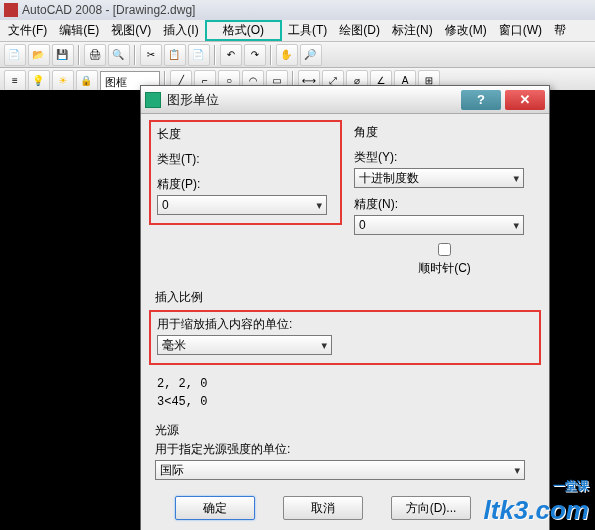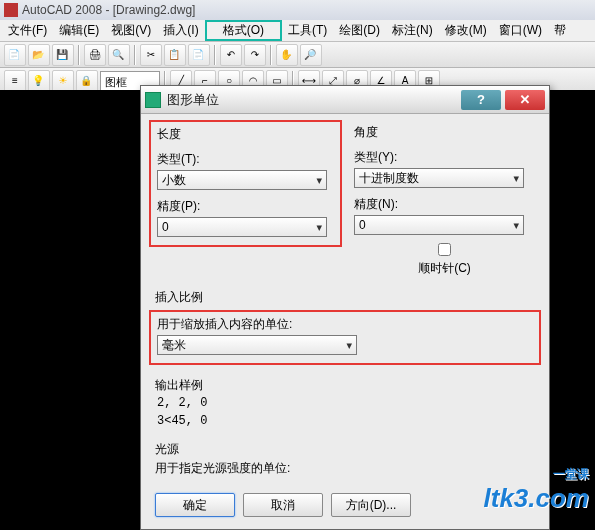--- a/index.html
+++ b/index.html
@@ -33,28 +33,28 @@
 .grp-title { margin-bottom: 2px; }
 .lbl { margin-top: 8px; }
 .combo { width: 170px; height: 20px; border: 1px solid #7a7a7a; background: linear-gradient(#fff,#e8e8e8); display: flex; align-items: center; padding: 0 4px; font-size: 12px; position: relative; margin-top: 2px; }
 .combo::after { content: "▾"; position: absolute; right: 4px; font-size: 11px; color: #333; }
 .hlbox { border: 2px solid #e53935; padding: 4px 6px 8px; margin: -4px -6px 6px; }
 
 .chk { display: flex; align-items: center; gap: 4px; margin-top: 8px; flex-direction: column; }
 .chk input { width: 13px; height: 13px; }
 
 .section { margin-top: 12px; }
-.combo-wide { width: 200px; }
+.combo-wide { width: 175px; }
 .samp { margin-left: 2px; line-height: 1.3; margin-top: 2px; font-family: Liberation Mono, monospace; }
 
 .dlg-btns { display: flex; gap: 8px; padding: 10px 14px 12px; justify-content: flex-start; }
-.btn { width: 80px; height: 24px; border: 1px solid #888; background: linear-gradient(#fff,#e0e0e0); border-radius: 2px; display: flex; align-items: center; justify-content: center; font-size: 12px; cursor: pointer; }
+.btn { width: 80px; height: 24px; border: 1px solid #888; background: linear-gradient(#fff,#e0e0e0); border-radius: 2px; display: flex; align-items: center; justify-content: center; font-size: 12px; cursor: pointer; margin-left: 20px; }
 .btn.primary { border: 1px solid #3a7bd5; box-shadow: 0 0 2px #6af; }
 
-.watermark { position: absolute; right: 6px; bottom: 16px; font-size: 26px; font-weight: bold; font-style: italic; color: #1b7fd6; text-shadow: 1px 1px 0 #fff; }
+.watermark { position: absolute; right: 6px; bottom: 4px; font-size: 26px; font-weight: bold; font-style: italic; color: #1b7fd6; text-shadow: 1px 1px 0 #fff; }
 .watermark .ytk { font-size: 12px; color: #1b7fd6; display: block; text-align: right; font-style: normal; }
 </style>
 </head>
 <body>
 
 <div class="titlebar">
   <div class="icon"></div>
   <span>AutoCAD 2008 - [Drawing2.dwg]</span>
 </div>
 
@@ -123,23 +123,20 @@
     <div class="dbtn dhelp">?</div>
     <div class="dbtn dclose">✕</div>
   </div>
 
   <div class="dlg-body">
     <div class="row">
       <div class="col">
         <div class="hlbox">
           <div class="grp-title">长度</div>
           <div class="lbl">类型(T):</div>
-          <div class="combo">
-              <span>小数</span>
-            </div>
           <div class="lbl">精度(P):</div>
           <div class="combo">
               <span>0</span>
             </div>
         </div>
       </div>
       <div class="col">
         <div class="grp-title">角度</div>
         <div class="lbl">类型(Y):</div>
         <div class="combo">
@@ -160,28 +157,30 @@
       <div class="grp-title">插入比例</div>
       <div class="hlbox" style="margin-top:4px">
         <div>用于缩放插入内容的单位:</div>
         <div class="combo combo-wide">
             <span>毫米</span>
           </div>
       </div>
     </div>
 
     <div class="section">
-      <div class="grp-title">输出样例</div>
       <div class="samp">2, 2, 0</div>
       <div class="samp">3&lt;45, 0</div>
     </div>
 
     <div class="section">
       <div class="grp-title">光源</div>
       <div>用于指定光源强度的单位:</div>
+      <div class="combo" style="width:370px">
+          <span>国际</span>
+        </div>
     </div>
   </div>
 
   <div class="dlg-btns">
     <div class="btn primary">确定</div>
     <div class="btn">取消</div>
     <div class="btn">方向(D)...</div>
   </div>
 </div>
 

